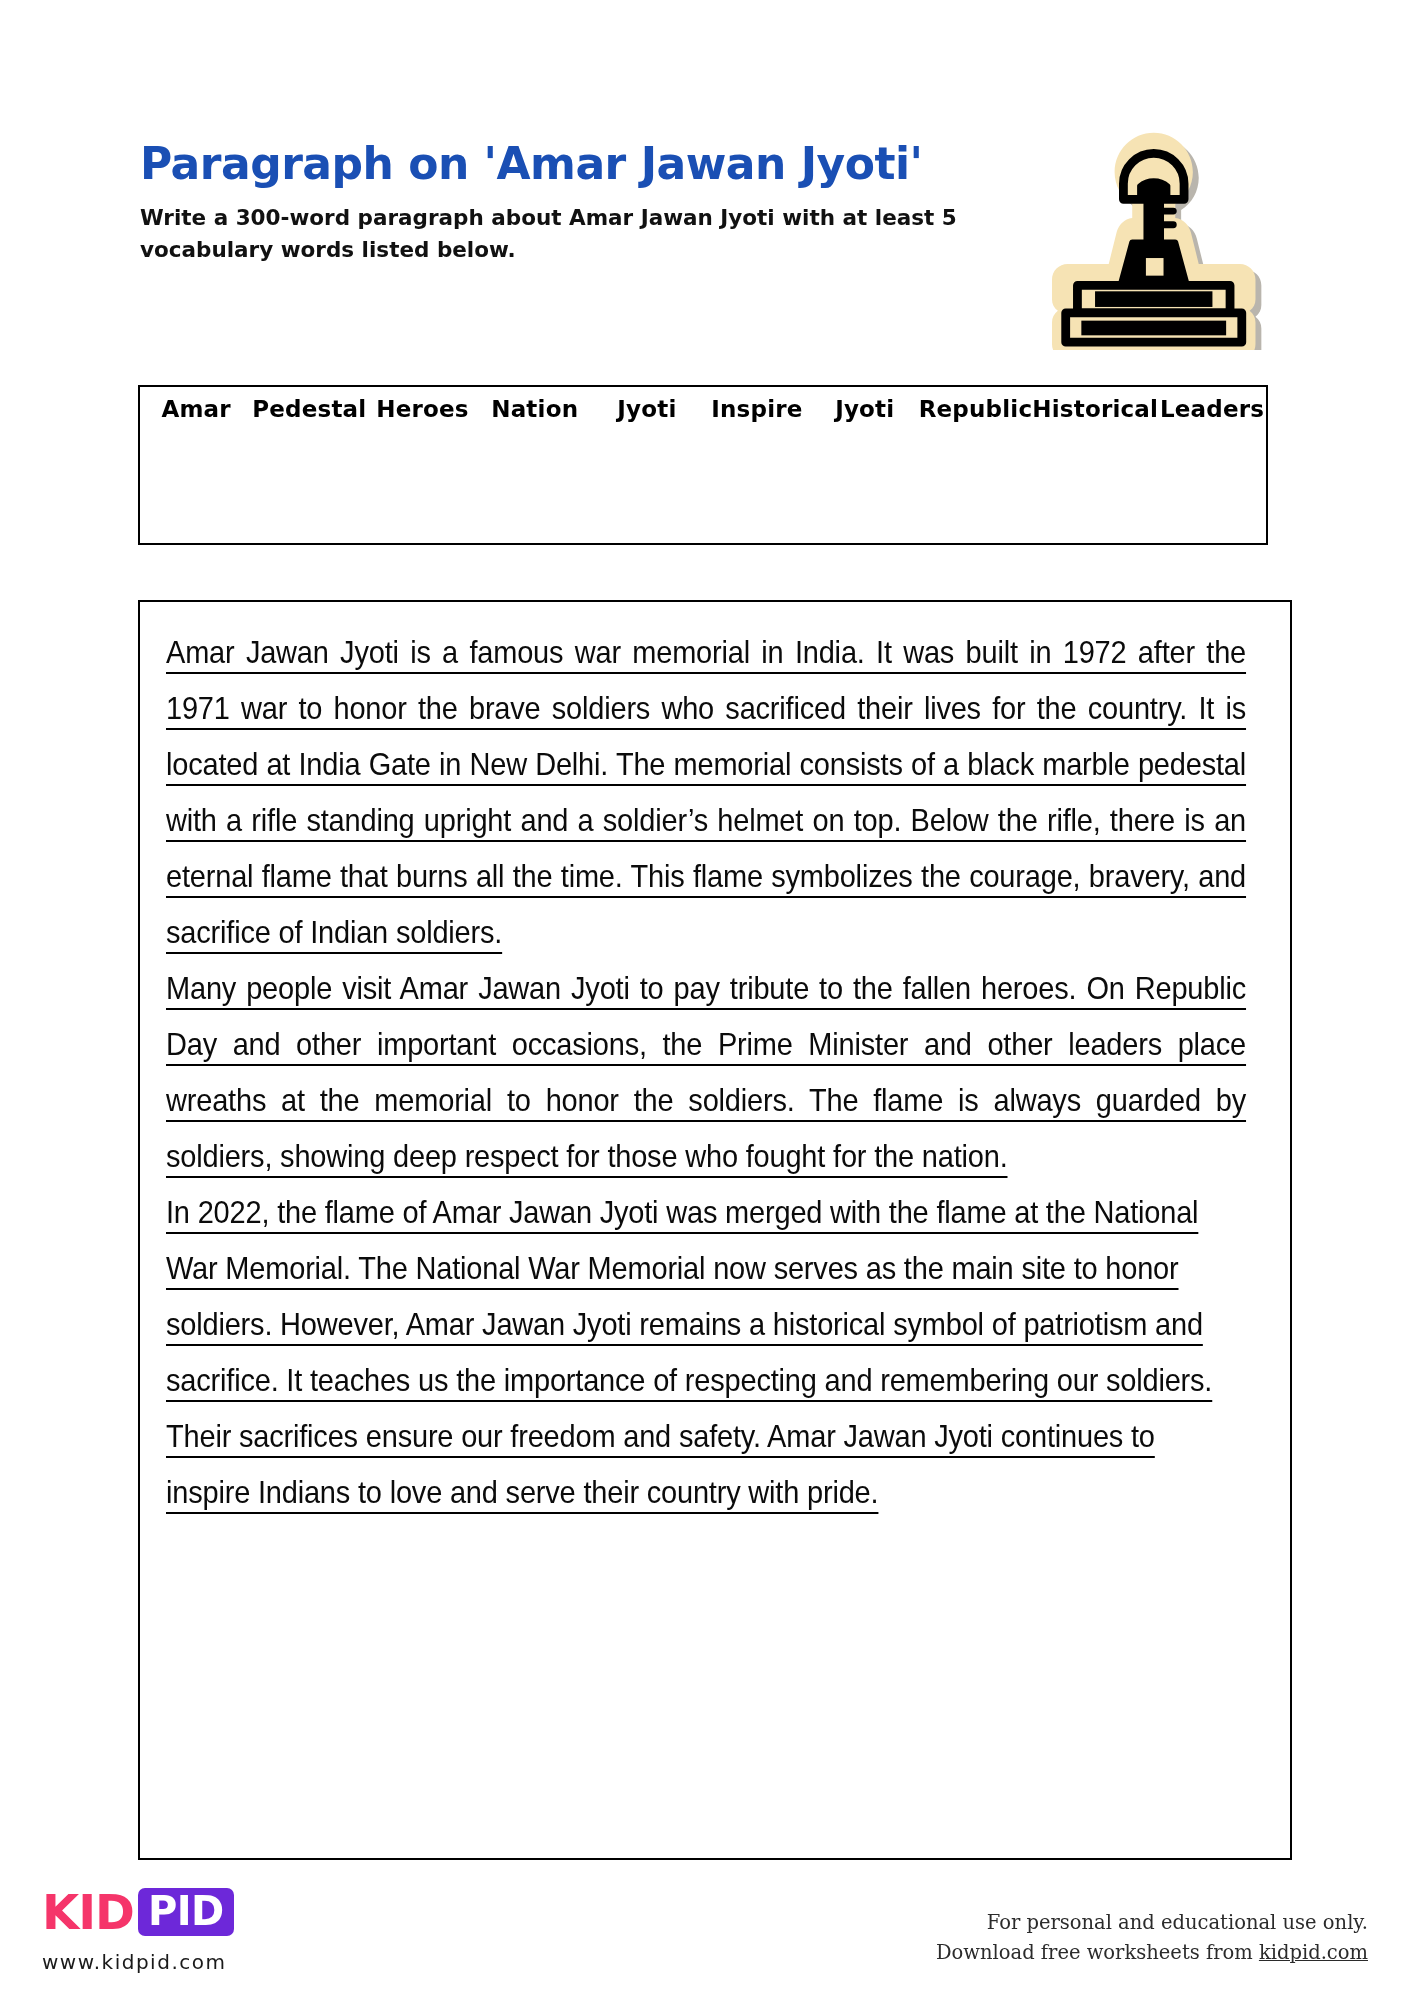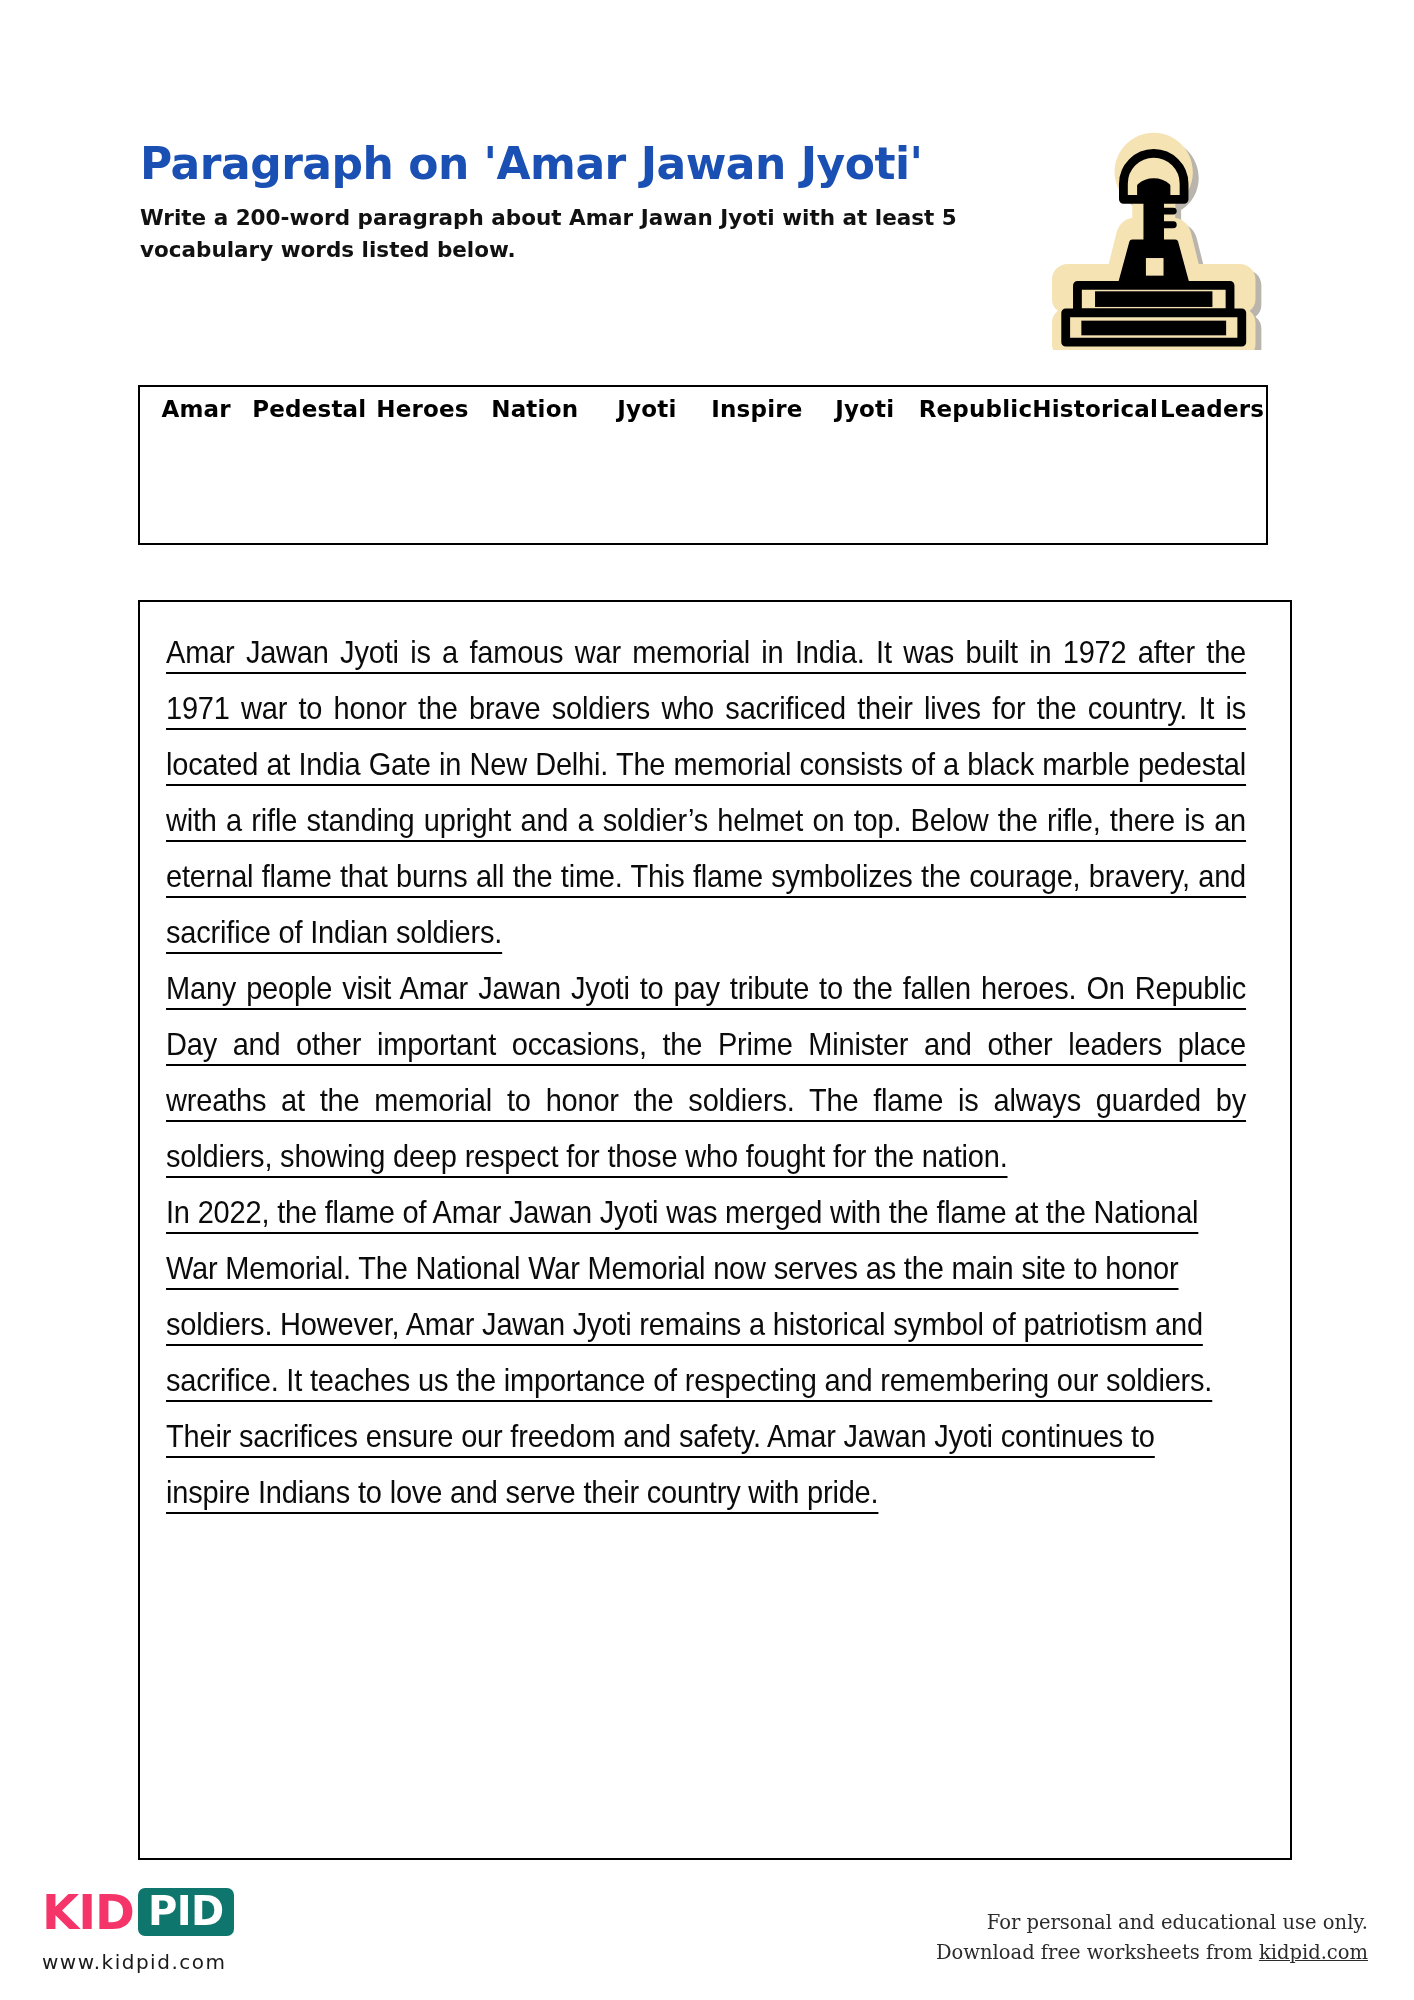--- a/index.html
+++ b/index.html
@@ -145,21 +145,21 @@
     font-weight: bold;
     color: #f5356a;
     letter-spacing: -1px;
     line-height: 1;
   }
   .brand-pid {
     font-family: "DejaVu Sans", sans-serif;
     font-size: 40px;
     font-weight: bold;
     color: #ffffff;
-    background: #0f766e;
+    background: #6d28d9;
     border-radius: 7px;
     padding: 3px 10px 5px 10px;
     margin-left: 4px;
     letter-spacing: -0.5px;
     line-height: 1;
   }
   .brand-url {
     font-family: "DejaVu Sans", sans-serif;
     font-size: 20px;
     color: #1a1a1a;
@@ -181,21 +181,21 @@
     color: #2b2b2b;
   }
 </style>
 </head>
 <body>
 
 <div class="page">
 
   <div class="header">
     <h1 class="worksheet-title">Paragraph on 'Amar Jawan Jyoti'</h1>
-    <p class="worksheet-subtitle">Write a 200-word paragraph about Amar Jawan Jyoti with at least 5 vocabulary words listed below.</p>
+    <p class="worksheet-subtitle">Write a 300-word paragraph about Amar Jawan Jyoti with at least 5 vocabulary words listed below.</p>
   </div>
 
   <div class="memorial-icon">
     <svg viewBox="0 0 240 230" xmlns="http://www.w3.org/2000/svg">
       <g transform="translate(7,8)">
 
         <g fill="#b9b5ad">
           <path d="M108 6 c-22 0 -40 18 -40 40 c0 14 7 26 18 33 l0 14 c-8 1 -14 7 -16 15 l-8 32 l-42 0 c-9 0 -16 7 -16 16 l0 20 c0 5 2 9 6 12 c-4 3 -6 7 -6 12 l0 22 c0 9 7 16 16 16 l176 0 c9 0 16 -7 16 -16 l0 -22 c0 -5 -2 -9 -6 -12 c4 -3 6 -7 6 -12 l0 -20 c0 -9 -7 -16 -16 -16 l-42 0 l-8 -32 c-2 -8 -8 -14 -16 -15 l0 -14 c11 -7 18 -19 18 -33 c0 -22 -18 -40 -40 -40 z"></path>
         </g>
 

